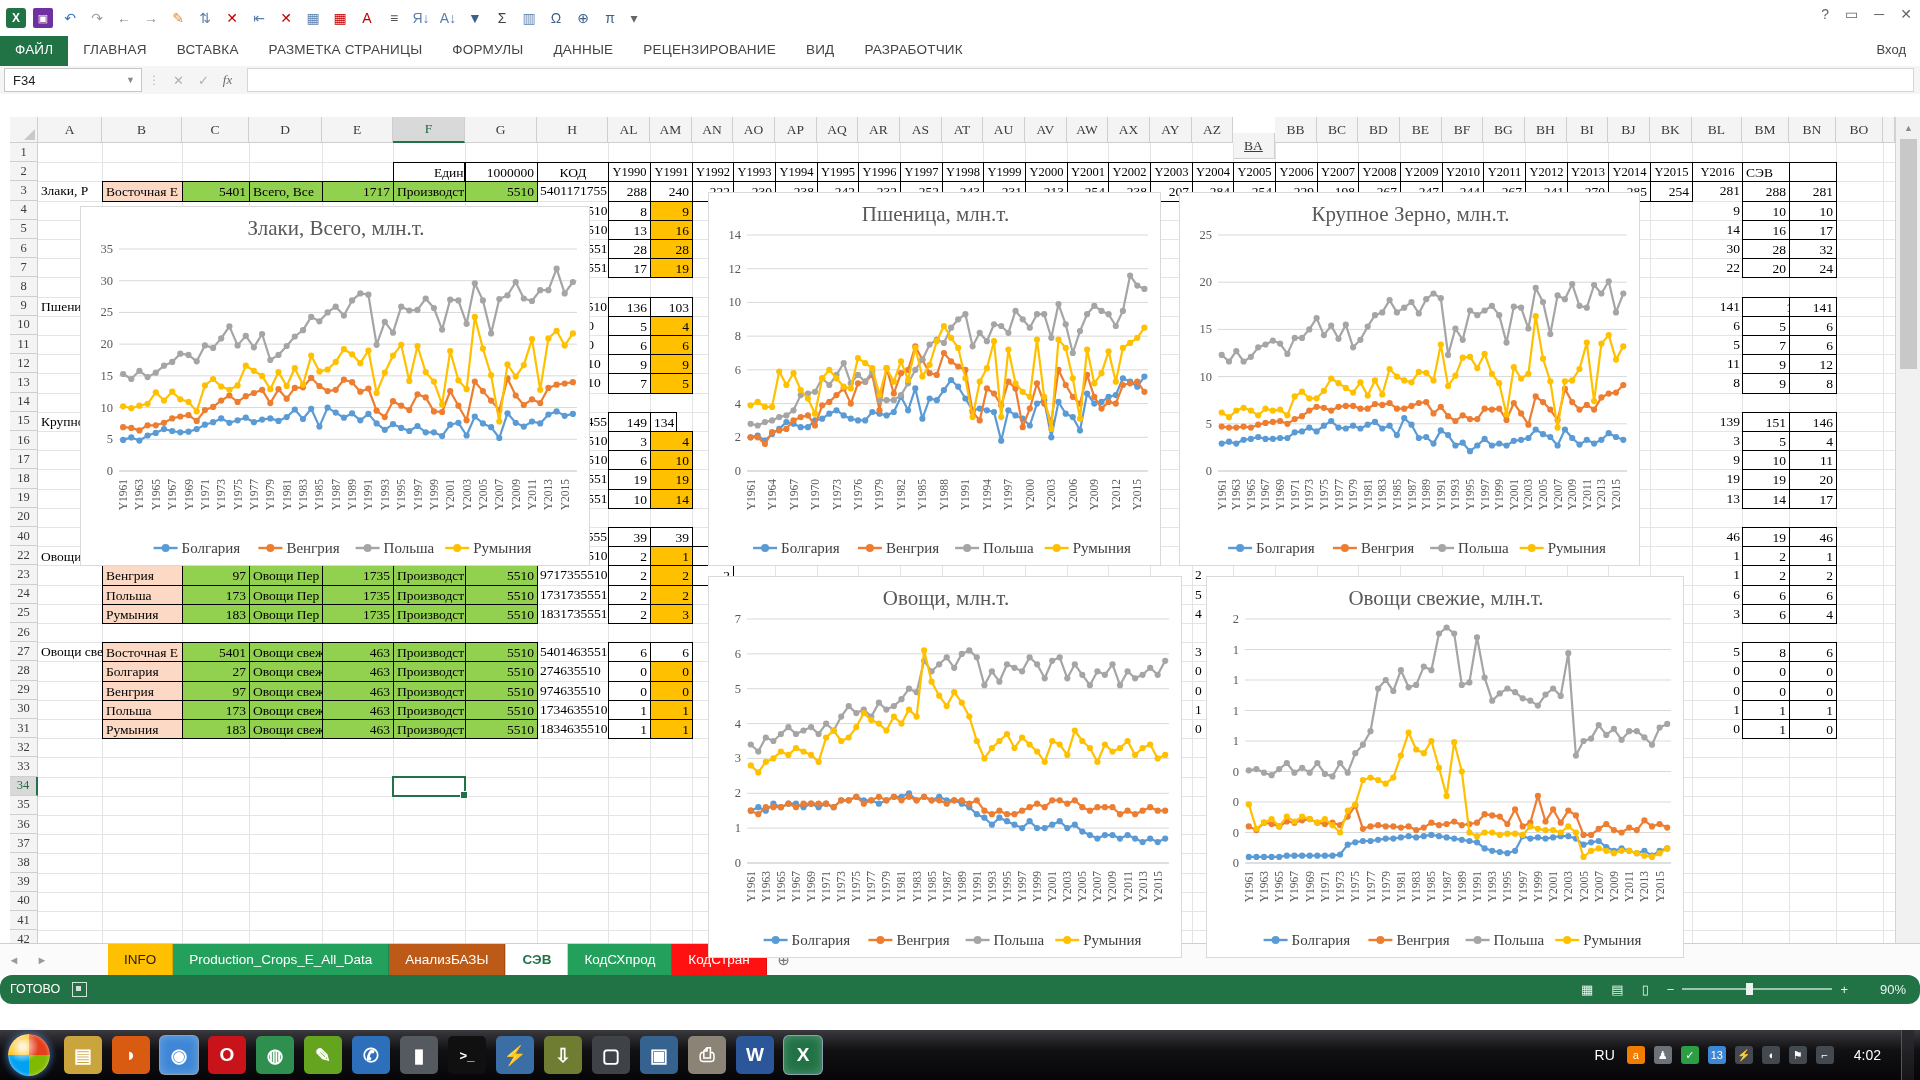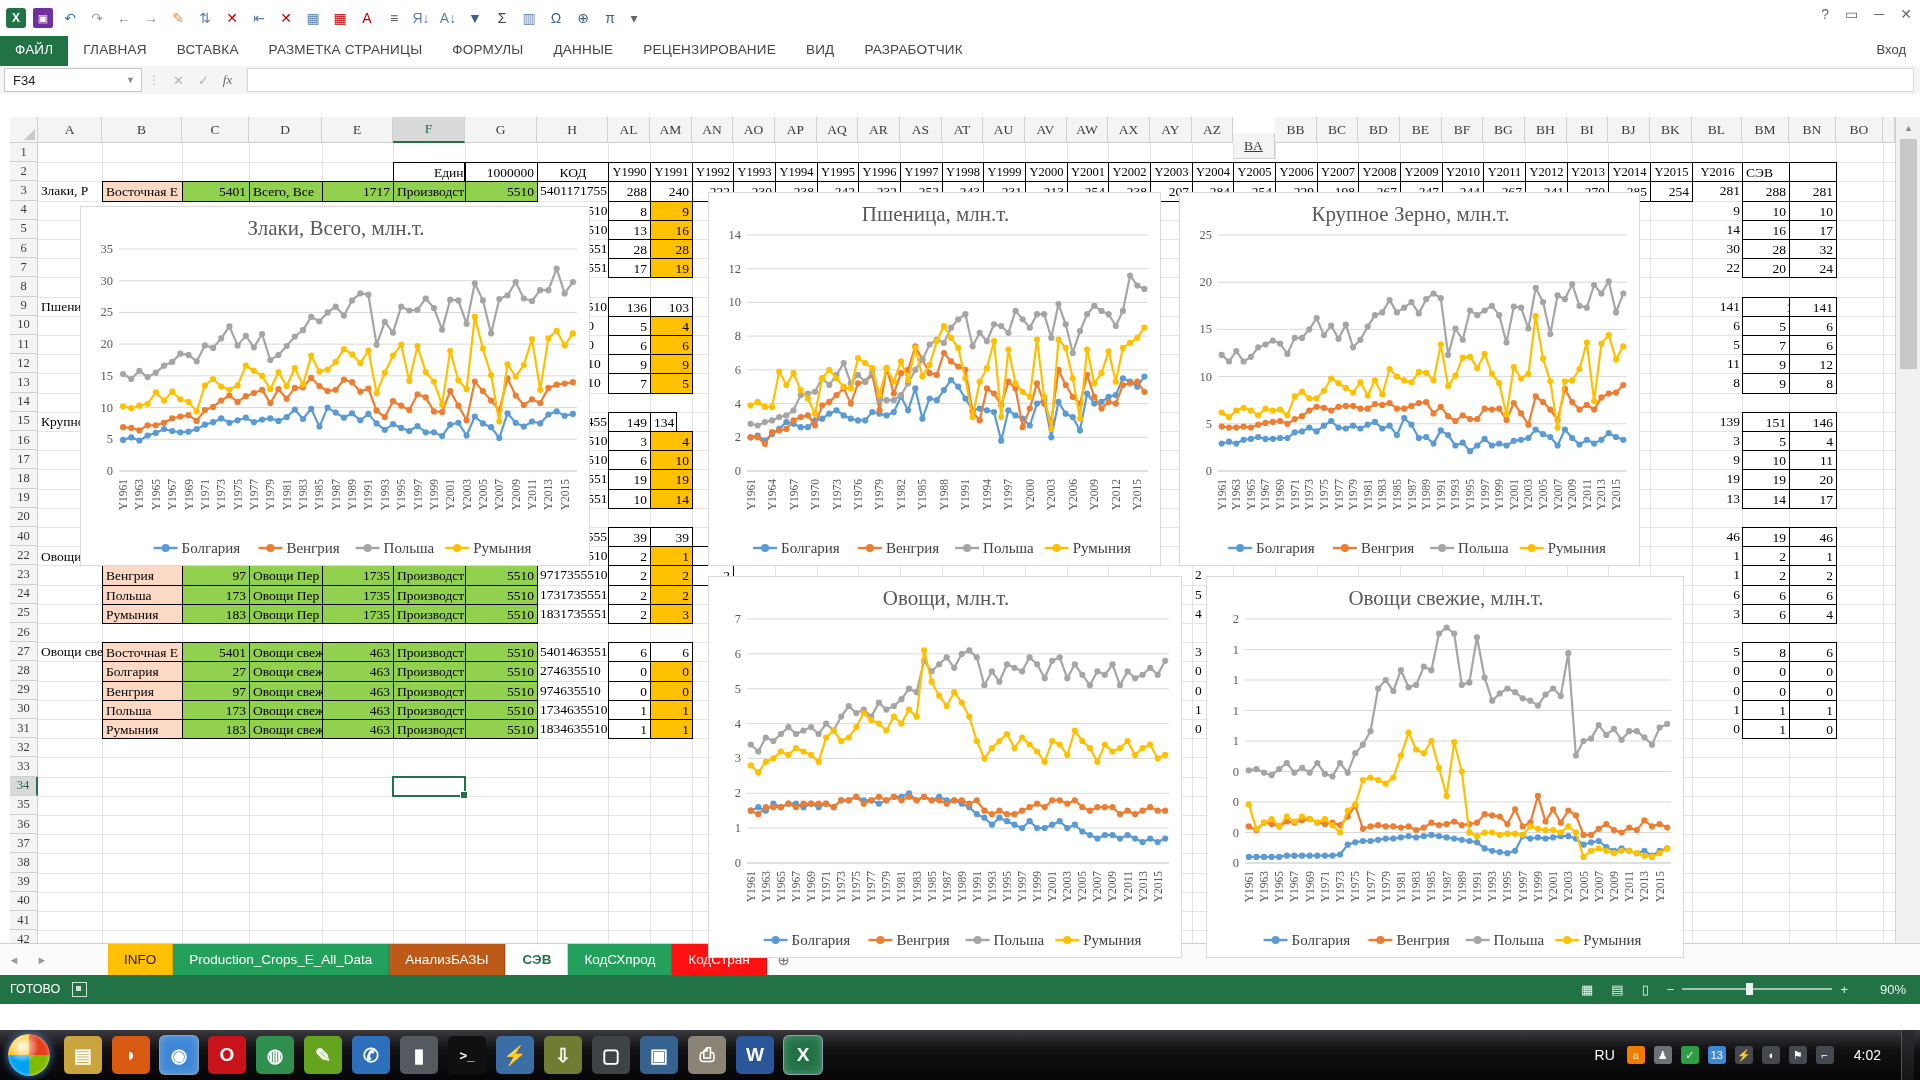--- a/index.html
+++ b/index.html
@@ -56,21 +56,21 @@
   .varrow{position:absolute;color:#8a8a8a;font-size:9px;text-align:center;width:100%;}
   .vthumb{position:absolute;left:4px;width:17px;background:#c8c8c8;}
   #sheettabs{position:absolute;left:0;width:1920px;height:32px;background:#fbfbfb;border-top:1px solid #cfcfcf;
              display:flex;align-items:stretch;}
   .tabnav{width:28px;display:flex;align-items:center;justify-content:center;color:#9a9a9a;font-size:11px;cursor:pointer;}
   .stab{display:flex;align-items:center;padding:0 16px;font-size:13.5px;cursor:pointer;border-right:1px solid rgba(0,0,0,.15);}
   .stab.active{background:#fff;color:#217346;font-weight:bold;border:1px solid #cfcfcf;border-top:none;}
   .addsheet{display:flex;align-items:center;justify-content:center;width:34px;color:#777;font-size:15px;cursor:pointer;}
   
   #statusbar{position:absolute;left:0;width:1920px;height:29px;background:#217346;color:#fff;
-             display:flex;align-items:center;font-size:12.5px;}
+             display:flex;align-items:center;font-size:12.5px;border-radius:12px;}
   .macroicon{display:inline-block;width:13px;height:13px;border:1px solid #cfe3d8;margin-left:12px;position:relative;}
   .macroicon:after{content:"";position:absolute;left:3px;top:3px;width:5px;height:5px;background:#cfe3d8;}
   .viewbtns{margin-left:auto;display:flex;align-items:center;gap:18px;margin-right:14px;}
   .viewbtns span{cursor:pointer;font-size:13px;color:#eaf3ee;}
   .zoomslider{display:flex;align-items:center;gap:8px;color:#eaf3ee;}
   .ztrack{position:relative;width:150px;height:2px;background:#9fc3b1;}
   .zhandle{position:absolute;left:64px;top:-5px;width:7px;height:12px;background:#eaf3ee;}
   .zpct{width:40px;text-align:right;font-size:12.5px;}
   
   #taskbar{position:absolute;left:0;top:1030px;width:1920px;height:50px;

